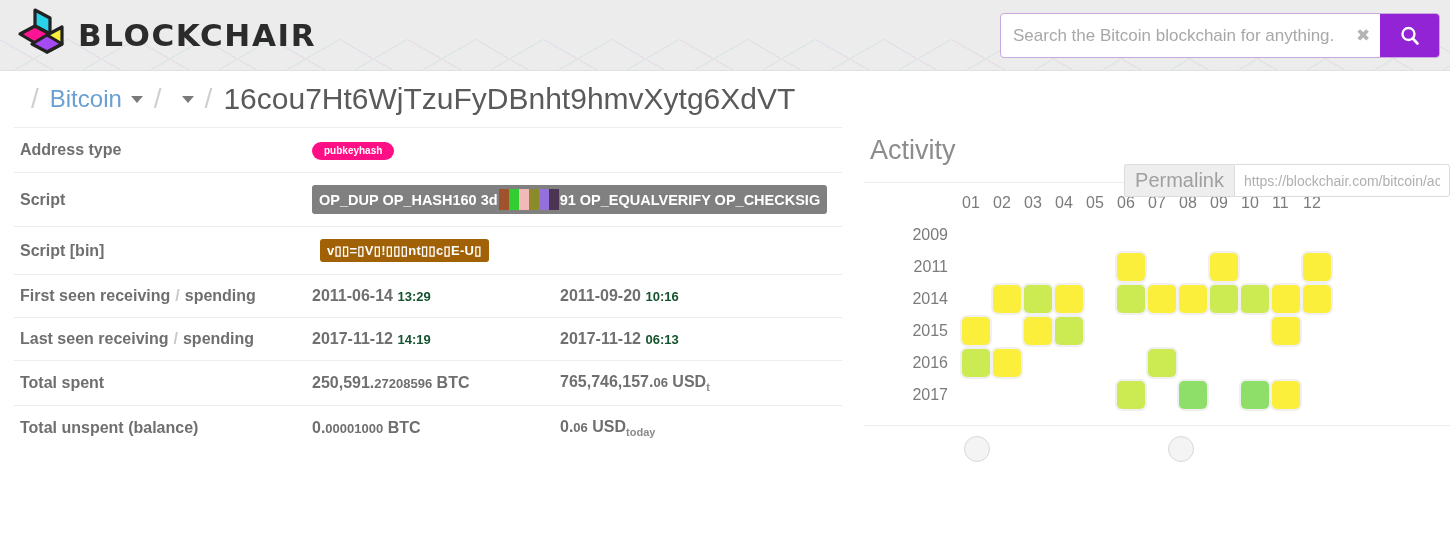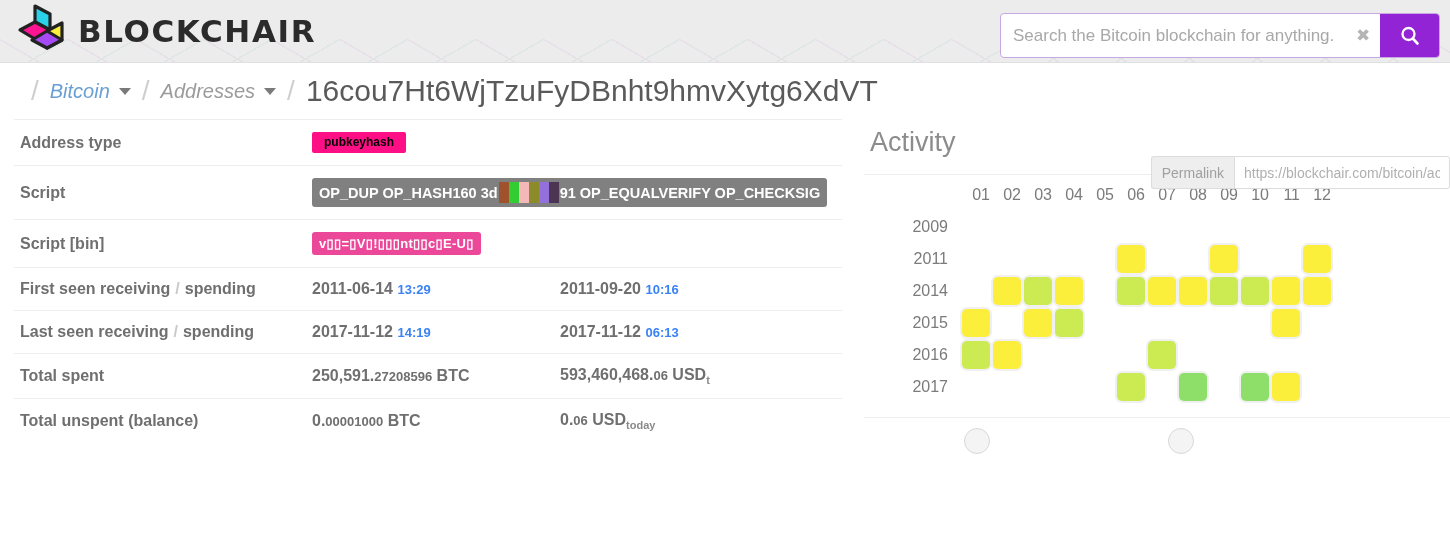--- a/index.html
+++ b/index.html
@@ -6,21 +6,21 @@
   html, body {
     width: 1450px; height: 540px;
     font-family: "Liberation Sans", sans-serif;
     background: #ffffff;
     overflow: hidden;
   }
 
   
   .header {
     position: relative;
-    height: 63px;
+    height: 71px;
     background-color: #ececec;
     background-image:
       linear-gradient(30deg, transparent 49.3%, #e6e0e8 49.3%, #e6e0e8 50.4%, transparent 50.4%),
       linear-gradient(150deg, transparent 49.3%, #dfe7e4 49.3%, #dfe7e4 50.4%, transparent 50.4%),
       linear-gradient(90deg, transparent 49.4%, #e7e2e9 49.4%, #e7e2e9 50.3%, transparent 50.3%);
     background-size: 68px 118px, 68px 118px, 68px 118px;
     background-position: 0 0, 0 0, 0 0;
     border-bottom: 1px solid #e0e0e0;
     display: flex; align-items: center;
   }
@@ -56,39 +56,38 @@
     cursor: pointer; border: none;
   }
 
   
   .crumbbar {
     height: 56px; display: flex; align-items: center;
     padding-left: 20px; position: relative;
   }
   .crumb-sep { color: #cfcfcf; font-size: 28px; margin: 0 11px; font-weight: 300; }
   .crumb-link {
-    font-size: 20px; color: #6a9fd4; text-decoration: none; font-weight: 300;
+    font-size: 24px; color: #6a9fd4; text-decoration: none; font-weight: 300;
     cursor: pointer;
-    font-style: italic;
   }
   .crumb-link.gray { color: #9b9b9b; }
   .crumb-caret {
     display: inline-block; width: 0; height: 0; margin-left: 9px;
     border-left: 6px solid transparent; border-right: 6px solid transparent;
     border-top: 7px solid #7a7a7a; vertical-align: middle; cursor: pointer;
   }
   .crumb-current { font-size: 30px; color: #5a5a5a; font-weight: 300; }
 
   .permalink-wrap {
     position: absolute; right: 0px; top: 93px;
     display: flex; height: 33px;
   }
   .permalink-label {
     background: #eeeeee; border: 1px solid #dcdcdc; border-right: none;
-    border-radius: 3px 0 0 3px; color: #a0a0a0; font-size: 14px;
+    border-radius: 3px 0 0 3px; color: #a0a0a0; font-size: 20px;
     display: flex; align-items: center; padding: 0 10px;
   }
   .permalink-input {
     border: 1px solid #dcdcdc; border-radius: 0 3px 3px 0;
     width: 216px; font-size: 14px; color: #b0b0b0; padding: 0 9px;
     outline: none; background: #fff;
     font-family: "Liberation Sans", sans-serif;
   }
 
   
@@ -103,52 +102,52 @@
 
   table.info { width: 100%; border-collapse: collapse; }
   table.info tr { border-top: 1px solid #ededed; }
   table.info td {
     padding: 12px 6px; font-size: 16px; color: #6f6f6f; font-weight: 700;
     vertical-align: middle;
   }
   td.lbl { width: 292px; }
   td.v1 { width: 248px; }
   td.v2 { }
-  .sub { color: #3b82f6; }
+  .sub { color: #14532d; }
   .small-num { font-size: 13px; }
   .sep-slash { color: #c9c9c9; margin: 0 5px; }
   .sub-unit { font-size: 11px; vertical-align: sub; color: #8a8a8a; }
 
   .badge-pink {
-    display: inline-block; background: #ff0f86; color: #000000;
-    border-radius: 2px; padding: 3px 12px 4px; font-size: 12px;
+    display: inline-block; background: #ff0f86; color: #ffffff;
+    border-radius: 11px; padding: 3px 12px 4px; font-size: 10px;
   }
   .code-badge {
     display: inline-flex; align-items: center; background: #808080; color: #fff;
     border-radius: 3px; padding: 4px 7px; font-size: 14.5px;
     font-family: "Liberation Sans", sans-serif; white-space: nowrap;
   }
-  .code-badge.dark { background: #ec4899; font-size: 13px; letter-spacing: .3px; }
+  .code-badge.dark { background: #a16207; font-size: 13px; letter-spacing: .3px; margin-left: 8px; }
   .colorbars { display: inline-flex; height: 21px; margin: 0 1px; }
   .colorbars i { display: block; width: 10px; height: 21px; }
 
   
   .heat { margin-top: 4px; }
   .heat-row { display: flex; align-items: center; height: 32px; }
   .heat-ylabel {
     width: 98px; text-align: right; padding-right: 14px;
     font-size: 16px; color: #7b7b7b; font-weight: 300;
   }
   .heat-cell {
     width: 28px; height: 28px; margin-right: 3px; border-radius: 5px;
     background: transparent;
   }
   .heat-cell.on { box-shadow: 0 0 0 2px #f0f0f0; }
   .heat-hdr .heat-cell {
-    height: auto; font-size: 16px; color: #7b7b7b; text-align: right;
+    height: auto; font-size: 16px; color: #7b7b7b; text-align: left;
     font-weight: 300; box-shadow: none;
   }
   .activity-divider { border-top: 1px solid #ededed; margin-top: 14px; }
   .bottom-circles { display: flex; gap: 178px; padding-left: 100px; margin-top: 10px; }
   .bcircle {
     width: 26px; height: 26px; border-radius: 50%;
     border: 1px solid #d8d8d8; background: #f4f4f4;
   }
   .title-rule { border-top: 1px solid #ededed; }
 </style>
@@ -178,21 +177,20 @@
       </svg>
     </button>
   </div>
 </div>
 
 <div class="crumbbar">
   <span class="crumb-sep">/</span>
   <a class="crumb-link">Bitcoin</a>
   <span class="crumb-caret"></span>
   <span class="crumb-sep">/</span>
-  <a class="crumb-link gray">Addresses</a>
   <span class="crumb-caret"></span>
   <span class="crumb-sep">/</span>
   <span class="crumb-current">16cou7Ht6WjTzuFyDBnht9hmvXytg6XdVT</span>
 
   <div class="permalink-wrap">
     <span class="permalink-label">Permalink</span>
     <input class="permalink-input" type="text" value="https://blockchair.com/bitcoin/ac" style="">
   </div>
 </div>
 
@@ -256,21 +254,21 @@
           <span class="small-num sub">06:13</span>
         </td>
       </tr>
       <tr>
         <td class="lbl">Total spent</td>
         <td class="v1">
           <span>250,591.</span><span class="small-num">27208596</span>
           <span>BTC</span>
         </td>
         <td class="v2">
-          <span>593,460,468.</span><span class="small-num">06</span>
+          <span>765,746,157.</span><span class="small-num">06</span>
           <span>USD</span><span class="sub-unit">t</span>
         </td>
       </tr>
       <tr>
         <td class="lbl">Total unspent (balance)</td>
         <td class="v1">
           <span>0.</span><span class="small-num">00001000</span>
           <span>BTC</span>
         </td>
         <td class="v2">

